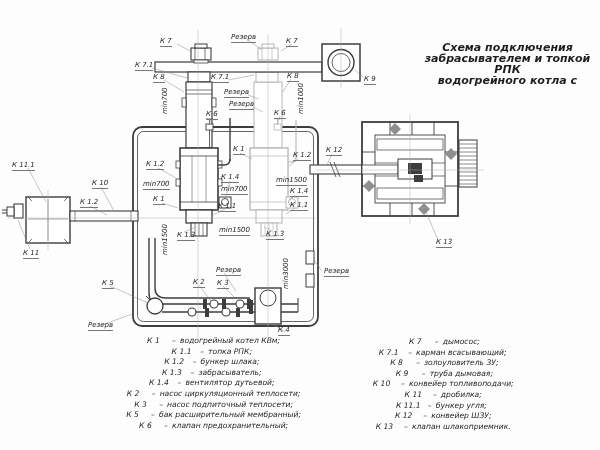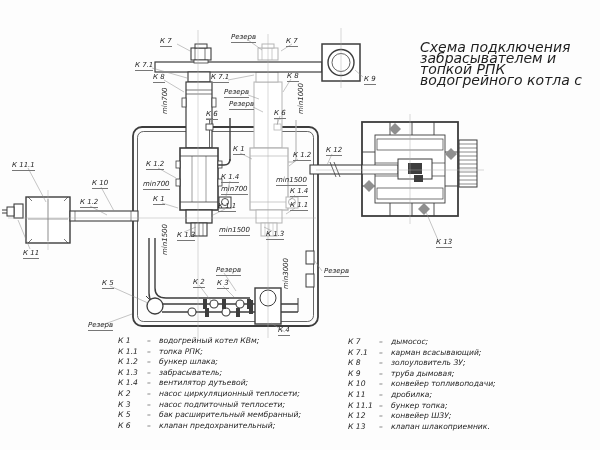--- a/index.html
+++ b/index.html
@@ -3,24 +3,24 @@
 <meta charset="utf-8">
 <style>
   html,body{margin:0;padding:0;background:#fff;}
   #stage{position:relative;width:600px;height:450px;background:#fdfdfd;overflow:hidden;
          font-family:"DejaVu Sans",sans-serif;}
   #draw{position:absolute;left:0;top:0;}
   .lbl{position:absolute;font-style:italic;font-size:7px;line-height:8px;white-space:nowrap;
        color:#1e1e1e;}
   .u{border-bottom:0.5px solid #777;padding-bottom:0.5px;}
   .vlbl{transform:rotate(-90deg);transform-origin:0 0;}
-  .title{position:absolute;left:420px;top:42px;width:175px;
-         font-style:italic;font-size:14px;line-height:11px;color:#1e1e1e;}
+  .title{position:absolute;left:420px;top:42px;width:175px;text-align:center;
+         font-style:italic;font-size:11px;line-height:11px;color:#1e1e1e;font-weight:bold;}
   .legend{position:absolute;font-style:italic;font-size:7.6px;color:#1e1e1e;}
-  .lrow{height:10.6px;line-height:10.6px;white-space:nowrap;}
+  .lrow{height:10.6px;line-height:10.6px;white-space:nowrap;text-align:center;}
   .lid{display:inline-block;width:29px;}
   .legend.right .lid{width:31px;}
   .ldash{display:inline-block;width:12px;}
 </style>
 </head>
 <body>
 
 <div id="stage">
 
   <svg id="draw" width="600" height="450" viewBox="0 0 600 450">
@@ -274,25 +274,25 @@
     <div class="lrow"><span class="lid">К 1.1</span><span class="ldash">–</span><span class="ldesc">топка РПК;</span></div>
     <div class="lrow"><span class="lid">К 1.2</span><span class="ldash">–</span><span class="ldesc">бункер шлака;</span></div>
     <div class="lrow"><span class="lid">К 1.3</span><span class="ldash">–</span><span class="ldesc">забрасыватель;</span></div>
     <div class="lrow"><span class="lid">К 1.4</span><span class="ldash">–</span><span class="ldesc">вентилятор дутьевой;</span></div>
     <div class="lrow"><span class="lid">К 2</span><span class="ldash">–</span><span class="ldesc">насос циркуляционный теплосети;</span></div>
     <div class="lrow"><span class="lid">К 3</span><span class="ldash">–</span><span class="ldesc">насос подпиточный теплосети;</span></div>
     <div class="lrow"><span class="lid">К 5</span><span class="ldash">–</span><span class="ldesc">бак расширительный мембранный;</span></div>
     <div class="lrow"><span class="lid">К 6</span><span class="ldash">–</span><span class="ldesc">клапан предохранительный;</span></div>
   </div>
 
-  <div class="legend right" style="left:348px;top:337px">
+  <div class="legend right" style="left:366px;top:337px">
     <div class="lrow"><span class="lid">К 7</span><span class="ldash">–</span><span class="ldesc">дымосос;</span></div>
     <div class="lrow"><span class="lid">К 7.1</span><span class="ldash">–</span><span class="ldesc">карман всасывающий;</span></div>
     <div class="lrow"><span class="lid">К 8</span><span class="ldash">–</span><span class="ldesc">золоуловитель ЗУ;</span></div>
     <div class="lrow"><span class="lid">К 9</span><span class="ldash">–</span><span class="ldesc">труба дымовая;</span></div>
     <div class="lrow"><span class="lid">К 10</span><span class="ldash">–</span><span class="ldesc">конвейер топливоподачи;</span></div>
     <div class="lrow"><span class="lid">К 11</span><span class="ldash">–</span><span class="ldesc">дробилка;</span></div>
-    <div class="lrow"><span class="lid">К 11.1</span><span class="ldash">–</span><span class="ldesc">бункер топка;</span></div>
+    <div class="lrow"><span class="lid">К 11.1</span><span class="ldash">–</span><span class="ldesc">бункер угля;</span></div>
     <div class="lrow"><span class="lid">К 12</span><span class="ldash">–</span><span class="ldesc">конвейер ШЗУ;</span></div>
     <div class="lrow"><span class="lid">К 13</span><span class="ldash">–</span><span class="ldesc">клапан шлакоприемник.</span></div>
   </div>
 
 </div>
 
 </body></html>

